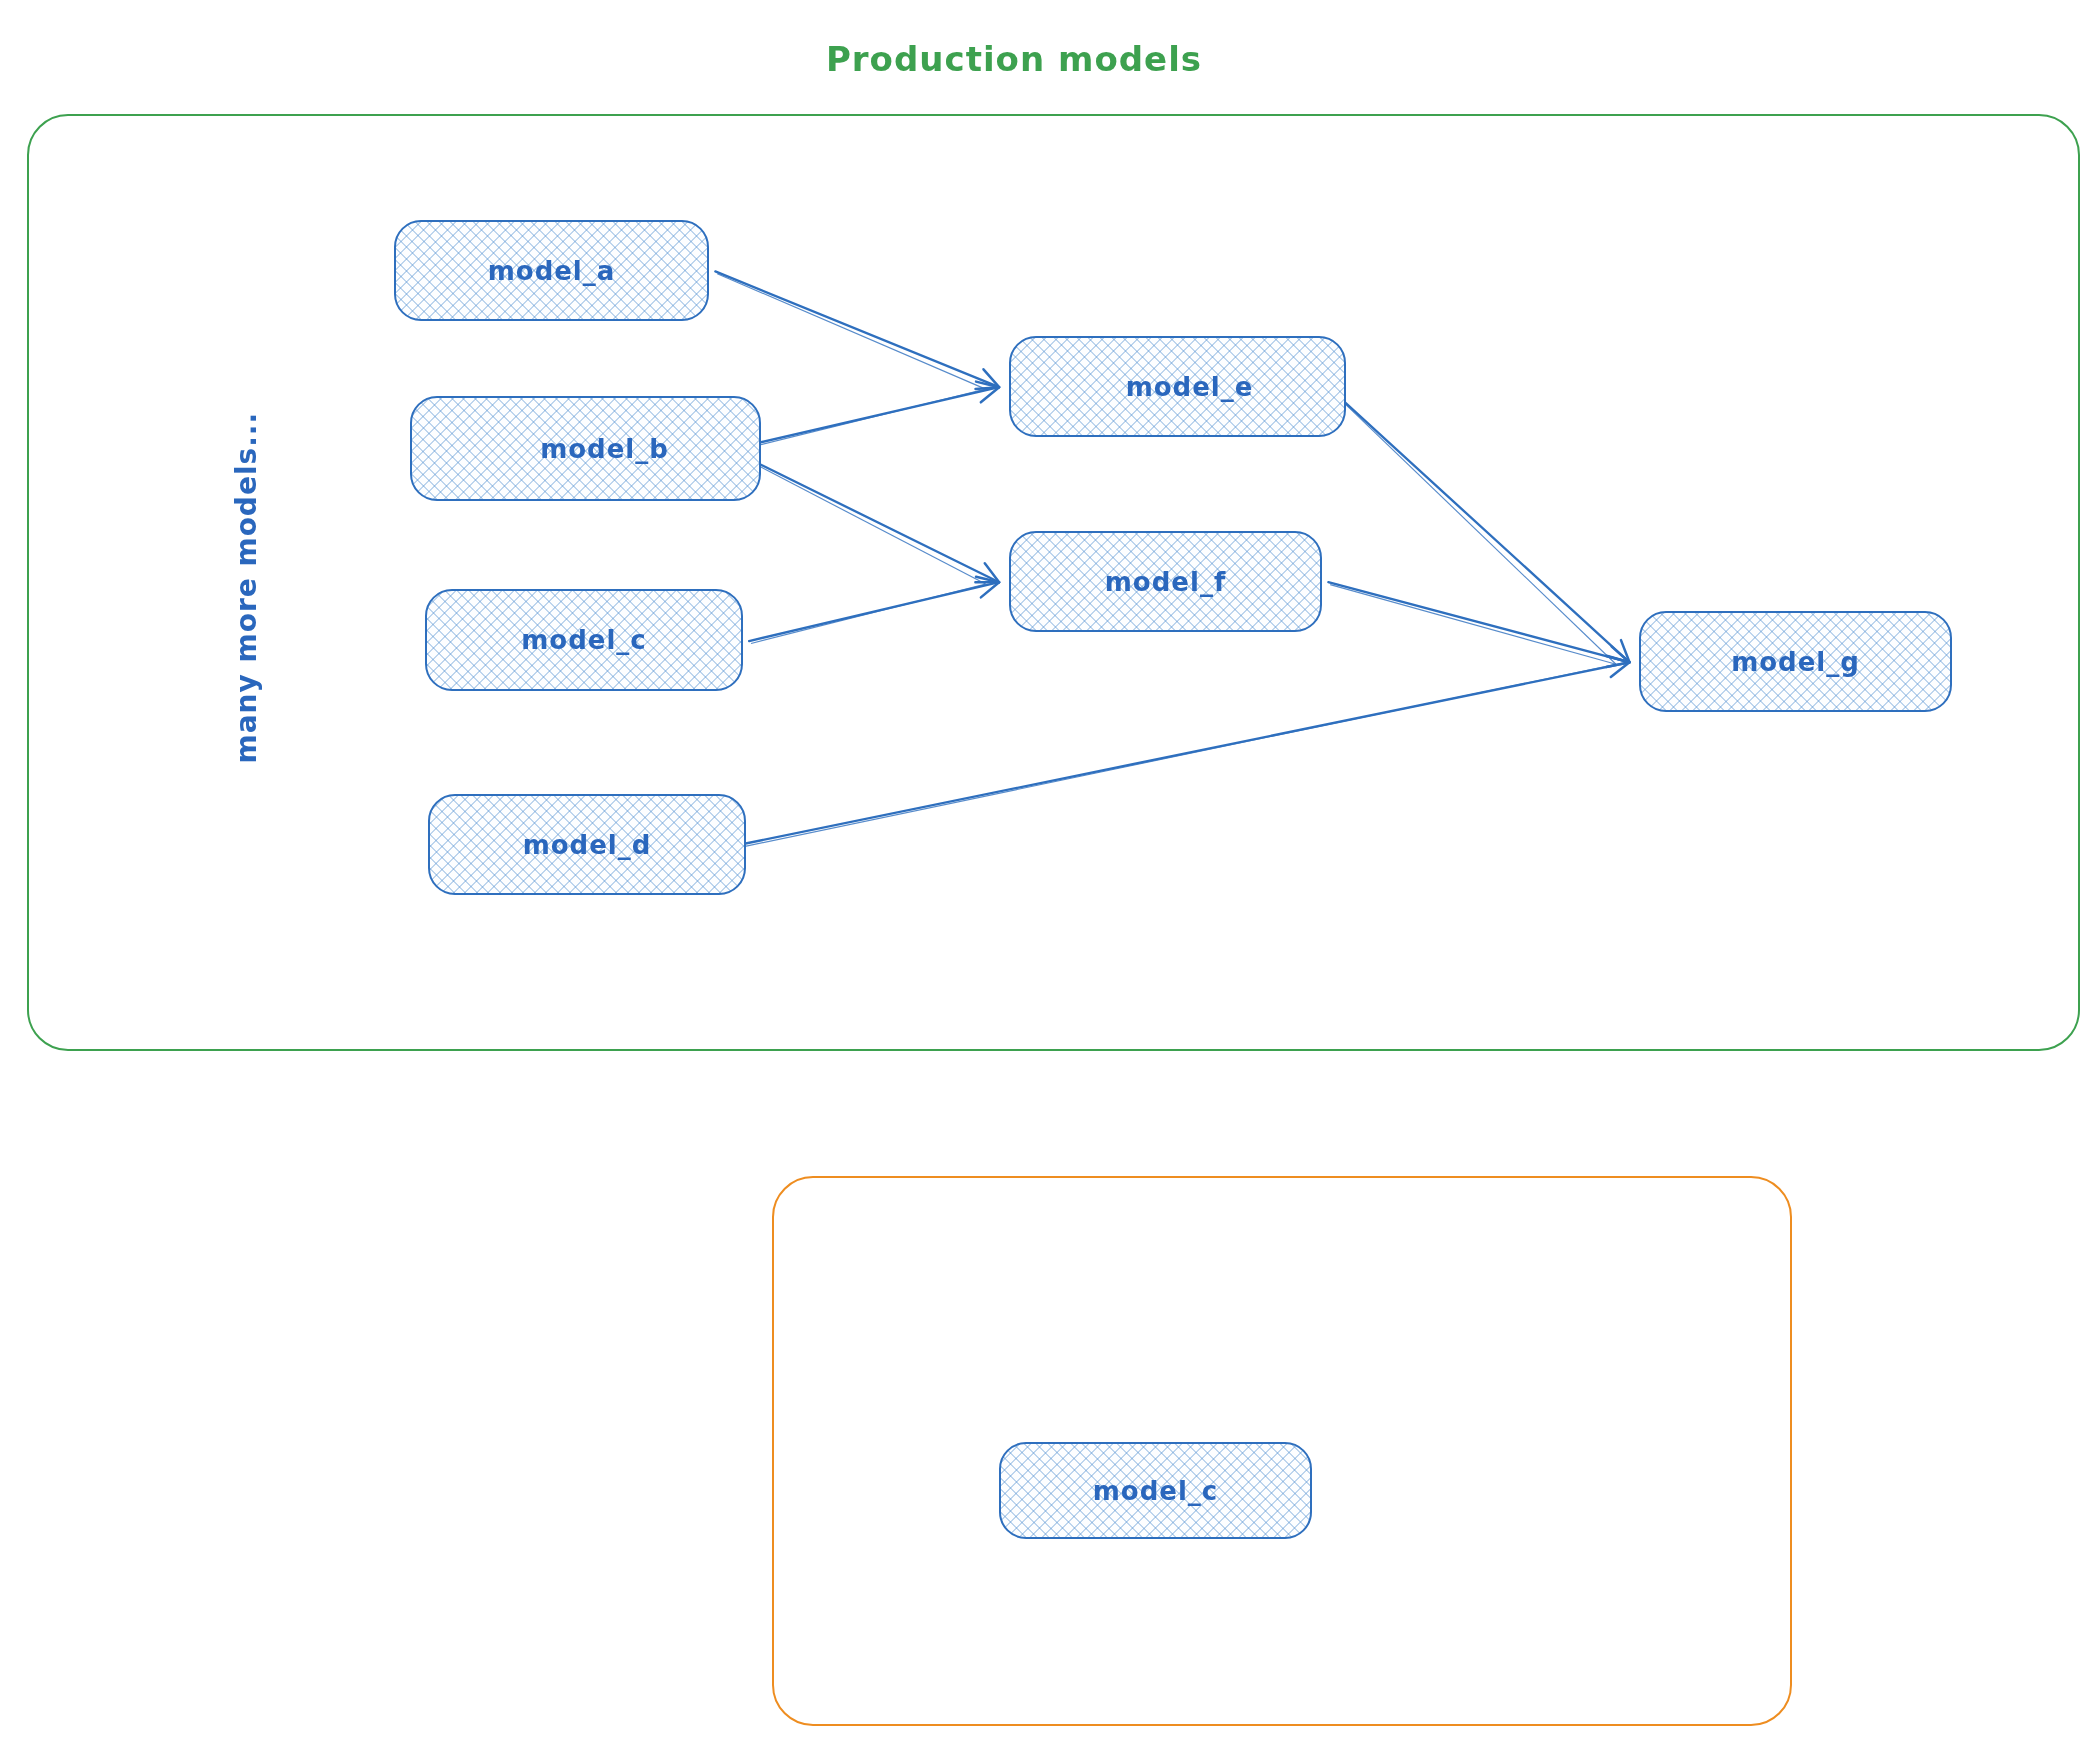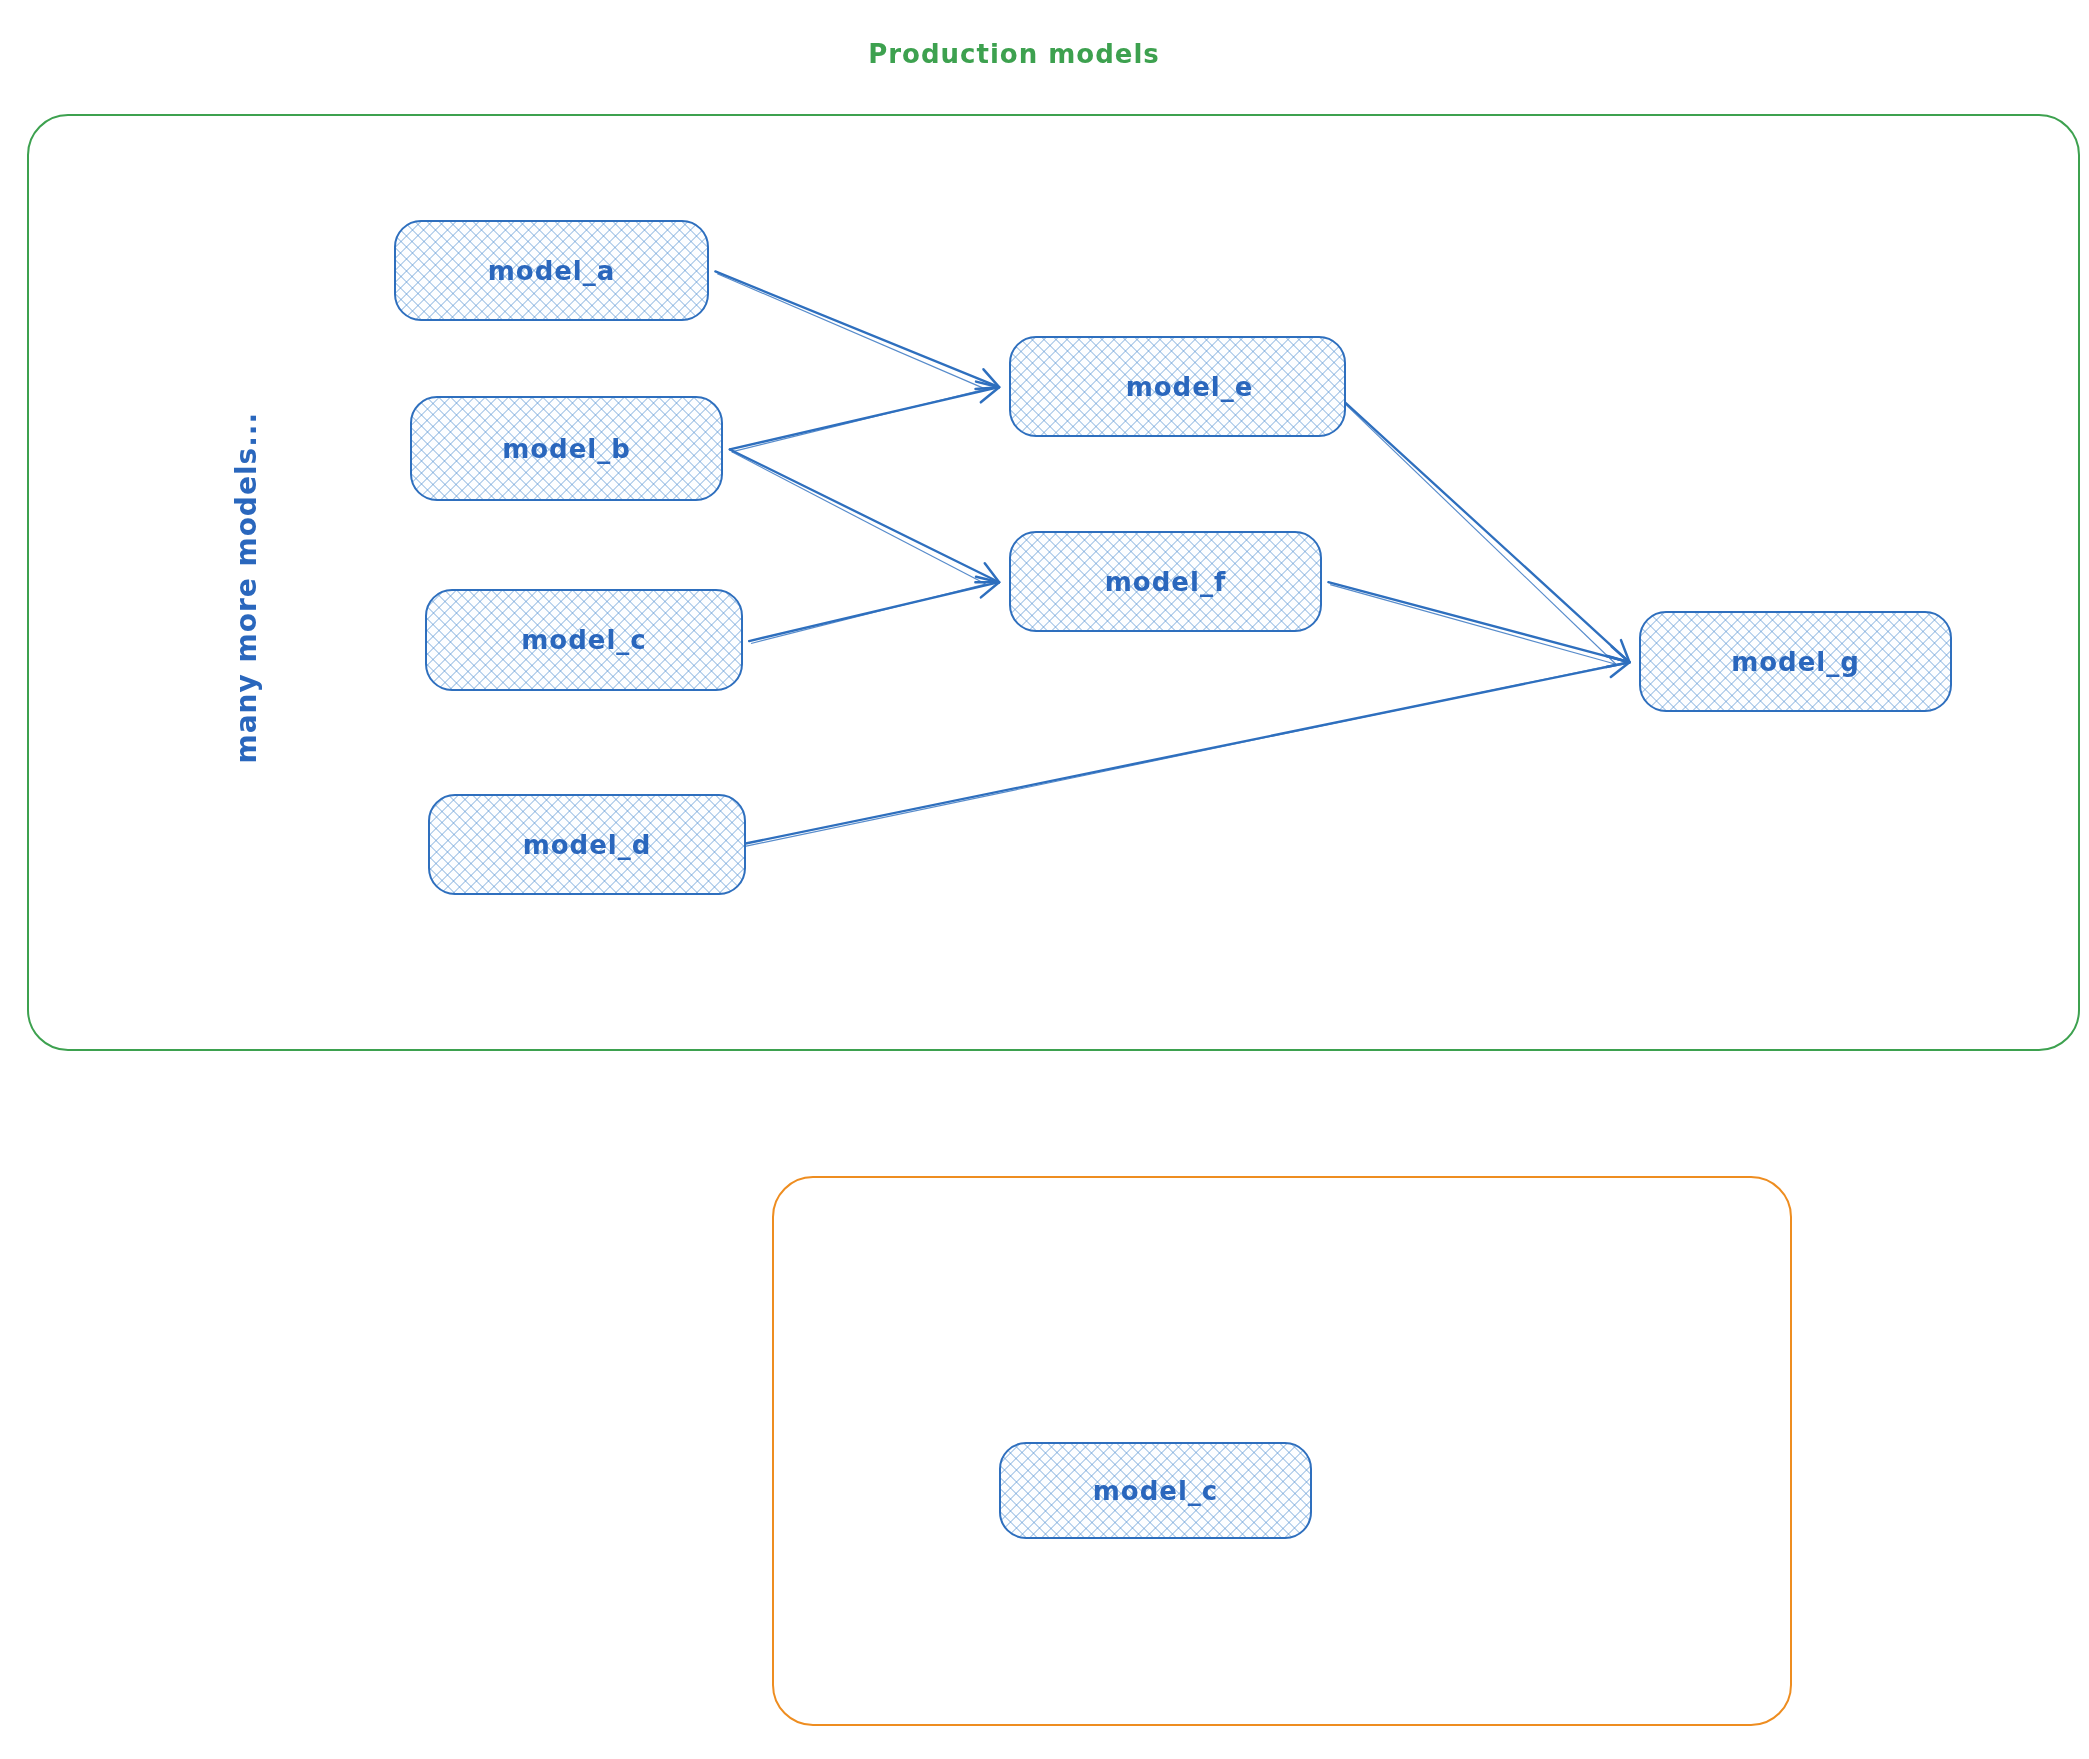--- a/index.html
+++ b/index.html
@@ -26,21 +26,21 @@
     width: 2049px; height: 933px;
     border: 2.4px solid var(--green, #3da14f);
   }
   .group-box.development {
     left: 772px; top: 1176px;
     width: 1016px; height: 546px;
     border: 2.4px solid var(--orange, #ee8d20);
   }
   .group-title {
     position: absolute;
-    font-size: 26px;
+    font-size: 34px;
     font-weight: bold;
     letter-spacing: 1px;
     text-align: center;
     white-space: nowrap;
   }
   .group-title.production {
     left: 628px; top: 39px; width: 772px;
     color: var(--green, #3da14f);
   }
   .group-title.development {
@@ -58,21 +58,21 @@
     color: var(--blue-text, #2a67bd);
     font-size: 26px;
     font-weight: bold;
     letter-spacing: 1px;
     background-color: #fdfeff;
     background-image:
       repeating-linear-gradient(45deg,  rgba(88, 148, 210, 0.38) 0px, rgba(88, 148, 210, 0.38) 1.4px, transparent 1.4px, transparent 8.2px),
       repeating-linear-gradient(-45deg, rgba(88, 148, 210, 0.38) 0px, rgba(88, 148, 210, 0.38) 1.4px, transparent 1.4px, transparent 8.2px);
   }
   #node-model_a     { left: 394px;  top: 220px;  width: 311px; height: 97px; }
-  #node-model_b     { left: 410px;  top: 396px;  width: 309px; height: 101px; }
+  #node-model_b     { left: 410px;  top: 396px;  width: 309px; height: 101px; padding-left: 38px; }
   #node-model_c     { left: 425px;  top: 589px;  width: 314px; height: 98px; }
   #node-model_d     { left: 428px;  top: 794px;  width: 314px; height: 97px; }
   #node-model_e     { left: 1009px; top: 336px;  width: 309px; height: 97px; padding-left: 24px; }
   #node-model_f     { left: 1009px; top: 531px;  width: 309px; height: 97px; }
   #node-model_g     { left: 1639px; top: 611px;  width: 309px; height: 97px; }
   #node-model_c_dev { left: 999px; top: 1442px; width: 309px; height: 93px; }
   
   .side-note {
     position: absolute;
     left: 104px; top: 599px;

